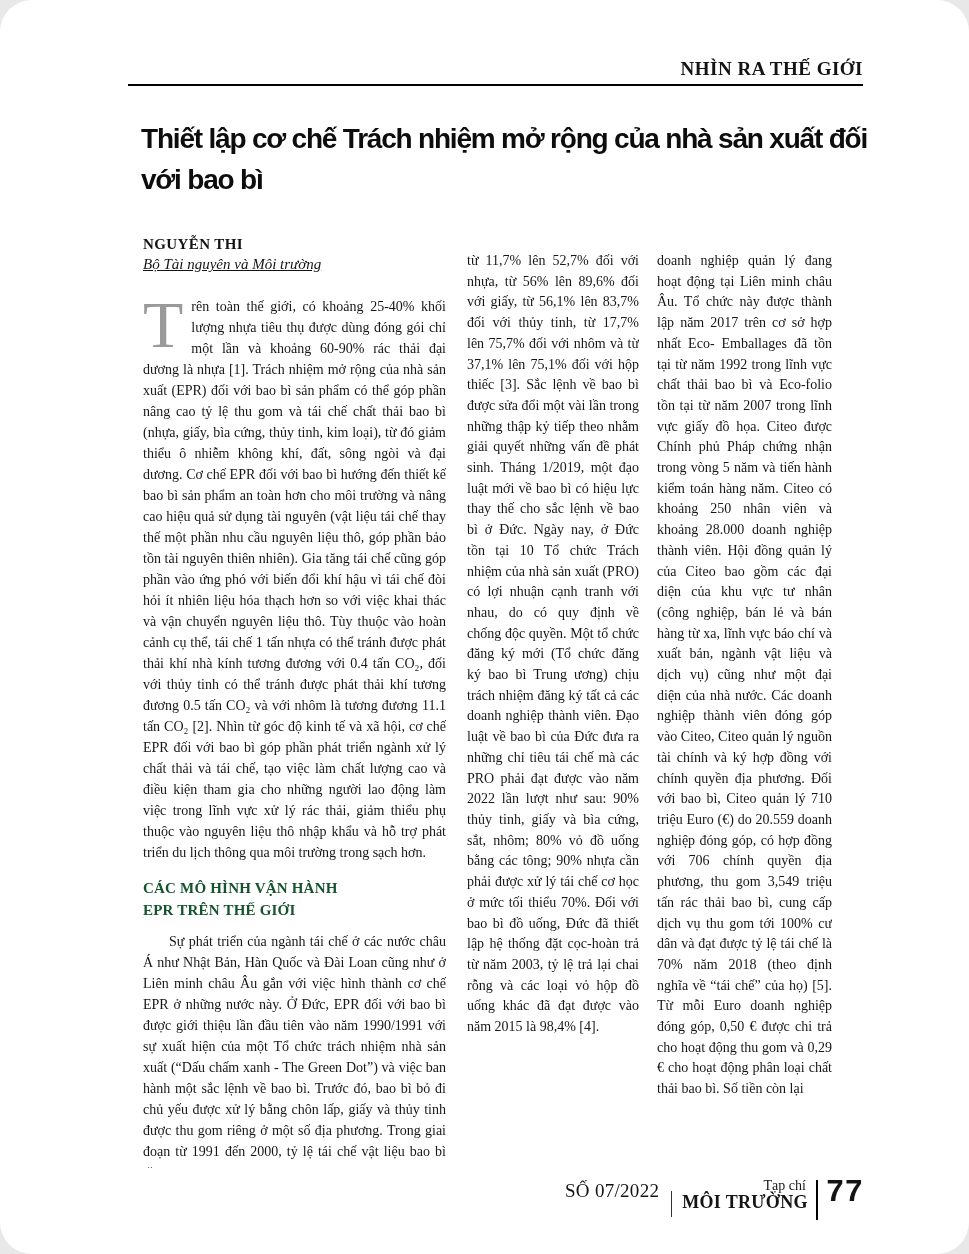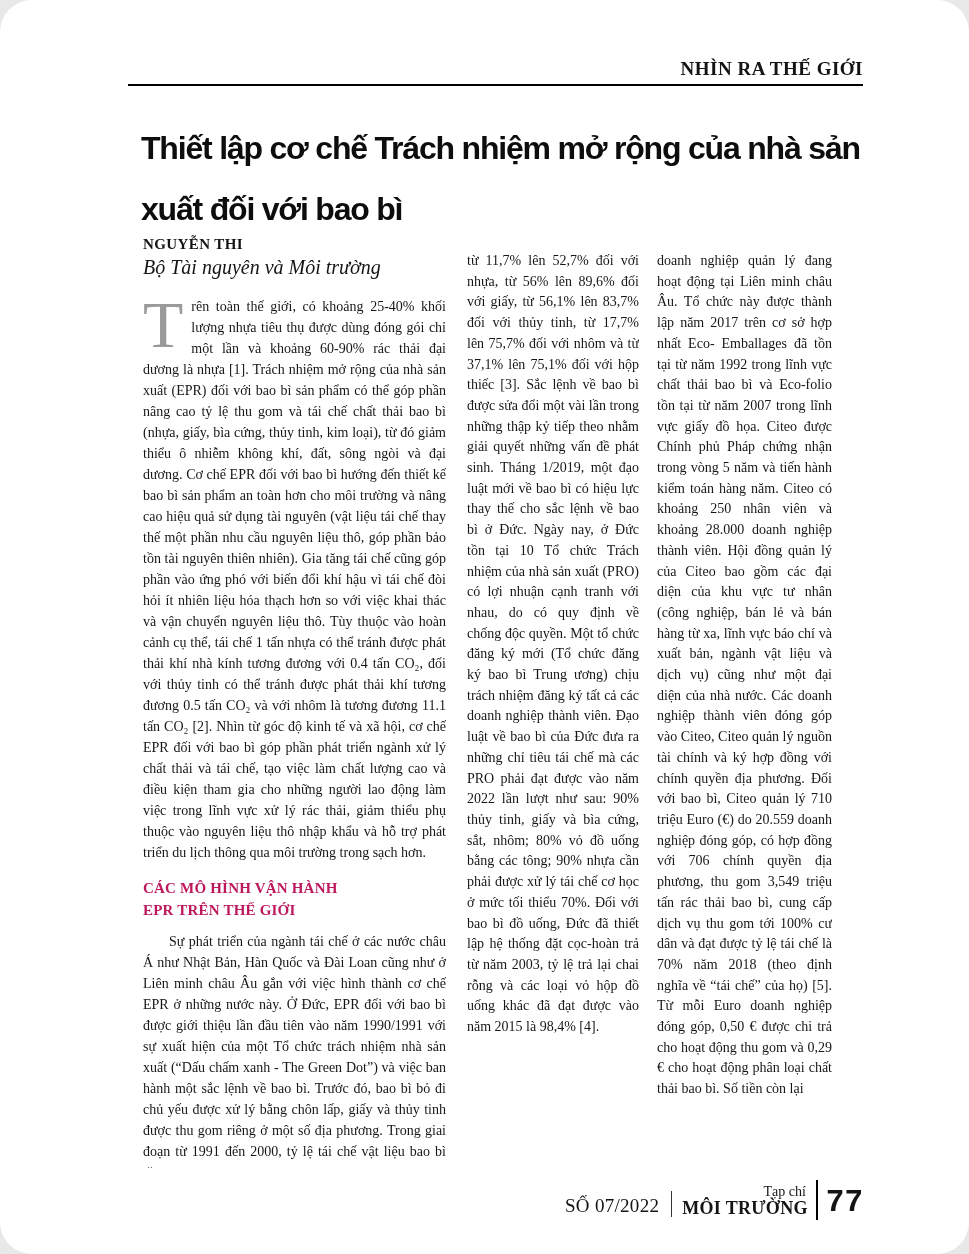--- a/index.html
+++ b/index.html
@@ -20,31 +20,31 @@
   }
   .header-rule{
     position:absolute;top:84px;left:128px;width:735px;height:2px;
     background:#000;
   }
   
   .title{
     position:absolute;top:118px;left:141px;width:730px;margin:0;
     font-family:"Liberation Sans","DejaVu Sans",sans-serif;
     font-weight:bold;font-stretch:condensed;
-    font-size:32px;line-height:61px;letter-spacing:-1.2px;
+    font-size:28px;line-height:41px;letter-spacing:-1.2px;
     color:#0d0d0d;
   }
   
   .author{
     position:absolute;top:236px;left:143px;
     font-size:15px;font-weight:bold;letter-spacing:.4px;
   }
   .affil{
     position:absolute;top:256px;left:143px;
-    font-size:20px;font-style:italic;
+    font-size:15px;font-style:italic;text-decoration:underline;
   }
   
   .col{position:absolute;overflow:hidden;}
   .col1{left:143px;top:296px;width:303px;height:872px;}
   .col2{left:467px;top:251px;width:172px;height:910px;}
   .col3{left:657px;top:251px;width:175px;height:912px;}
   .p{
     margin:0;text-align:justify;
     font-size:14px;color:#161616;
   }
@@ -55,26 +55,26 @@
   .dropcap{
     float:left;
     font-size:66px;line-height:54px;
     padding:2px 8px 0 0;
     color:#9a9a9a;
     font-family:"Liberation Serif",serif;
   }
   .heading{
     margin:14px 0 10px 0;max-width:218px;
     font-size:15px;line-height:22px;font-weight:bold;
-    letter-spacing:.2px;color:#be185d;
+    letter-spacing:.2px;color:#14532d;
   }
   
   .footer{
     position:absolute;top:1180px;right:106px;
-    display:flex;align-items:flex-end;
+    display:flex;align-items:flex-start;
   }
   .issue{
     font-size:19px;letter-spacing:.3px;
     padding-bottom:3px;
   }
   .sep-thin{
     width:1px;height:26px;background:#333;
     margin:0 10px 3px 12px;align-self:flex-end;
   }
   .mag{display:flex;flex-direction:column;align-items:flex-end;}

